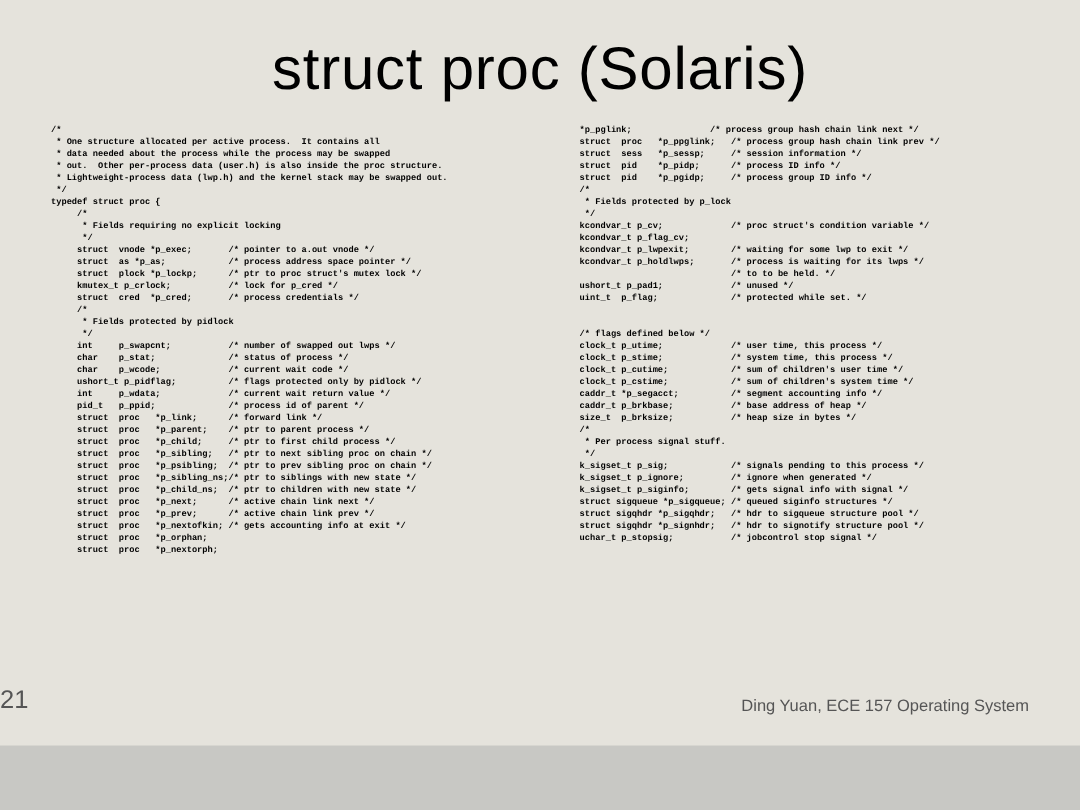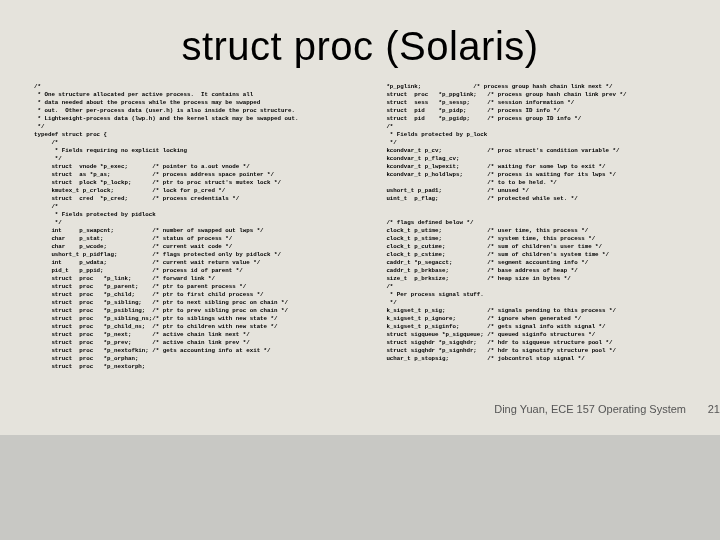--- a/index.html
+++ b/index.html
@@ -1,20 +1,20 @@
 <!DOCTYPE html>
 <html><head>
 <meta charset="utf-8">
 <style>
 html,body{margin:0;padding:0;width:720px;height:540px;background:#c8c8c4;font-family:"Helvetica Neue",Arial,sans-serif;overflow:hidden}
-.slide{width:720px;height:435px;background:#e5e3dc;position:relative;box-sizing:border-box}
+.slide{width:720px;height:497px;background:#e5e3dc;position:relative;box-sizing:border-box}
 .title{font-size:40px;font-weight:400;text-align:center;padding-top:24px;color:#000;letter-spacing:0.5px}
 .cols{display:flex;padding:14px 34px 0 34px;gap:18px}
 .col{flex:1;font-family:"Courier New",monospace;font-size:5.8px;line-height:8px;white-space:pre;color:#000;font-weight:700}
-.footer-left{position:absolute;bottom:20px;left:0;right:0;text-align:right;font-size:11px;color:#555}
+.footer-left{position:absolute;bottom:20px;left:0;right:0;text-align:left;font-size:17px;color:#555}
 .footer-right{position:absolute;bottom:20px;right:34px;font-size:11px;color:#555}
 </style>
 </head>
 <body>
 
 <div class="slide">
   <div class="title">struct proc (Solaris)</div>
   <div class="cols">
     <div class="col">/*
  * One structure allocated per active process.  It contains all

